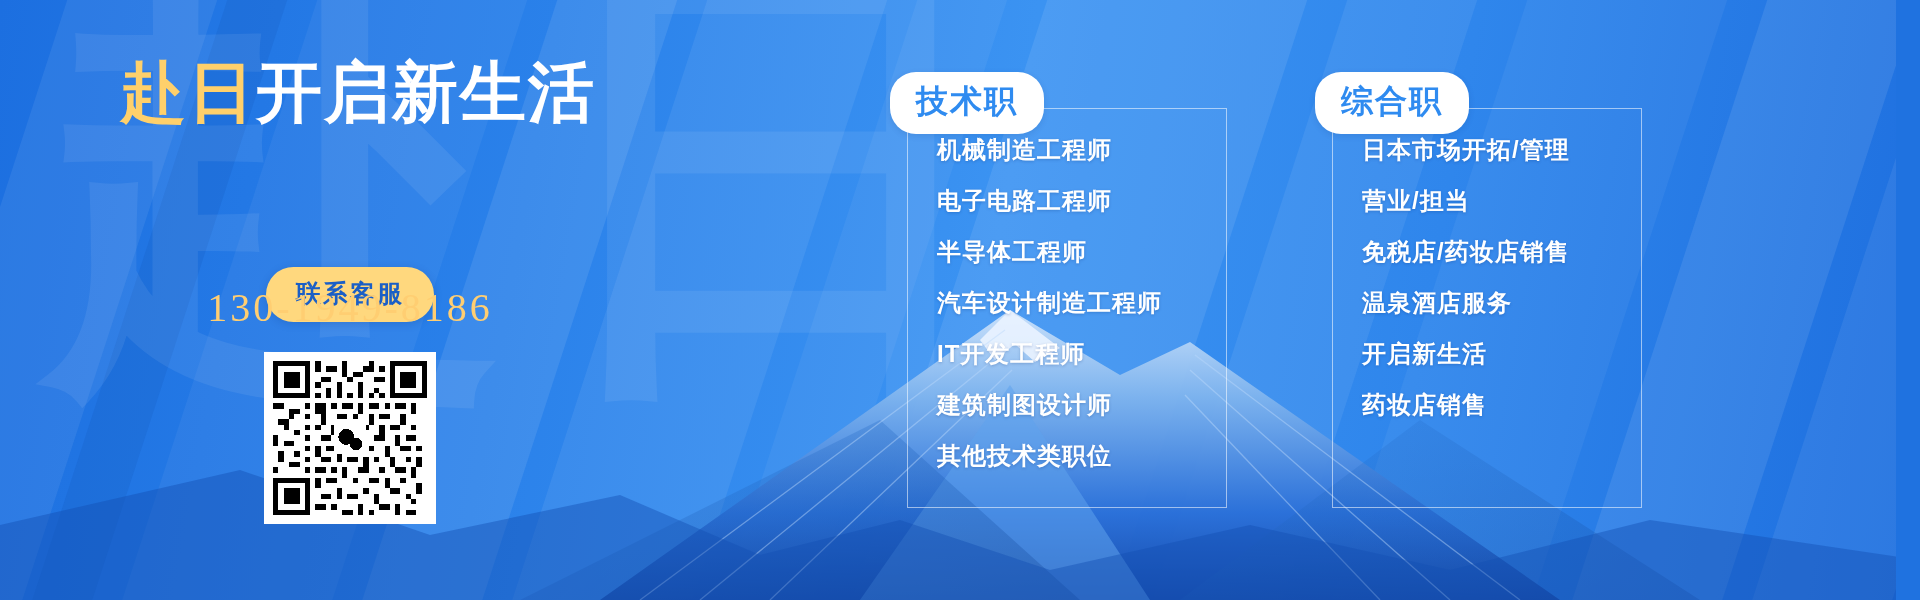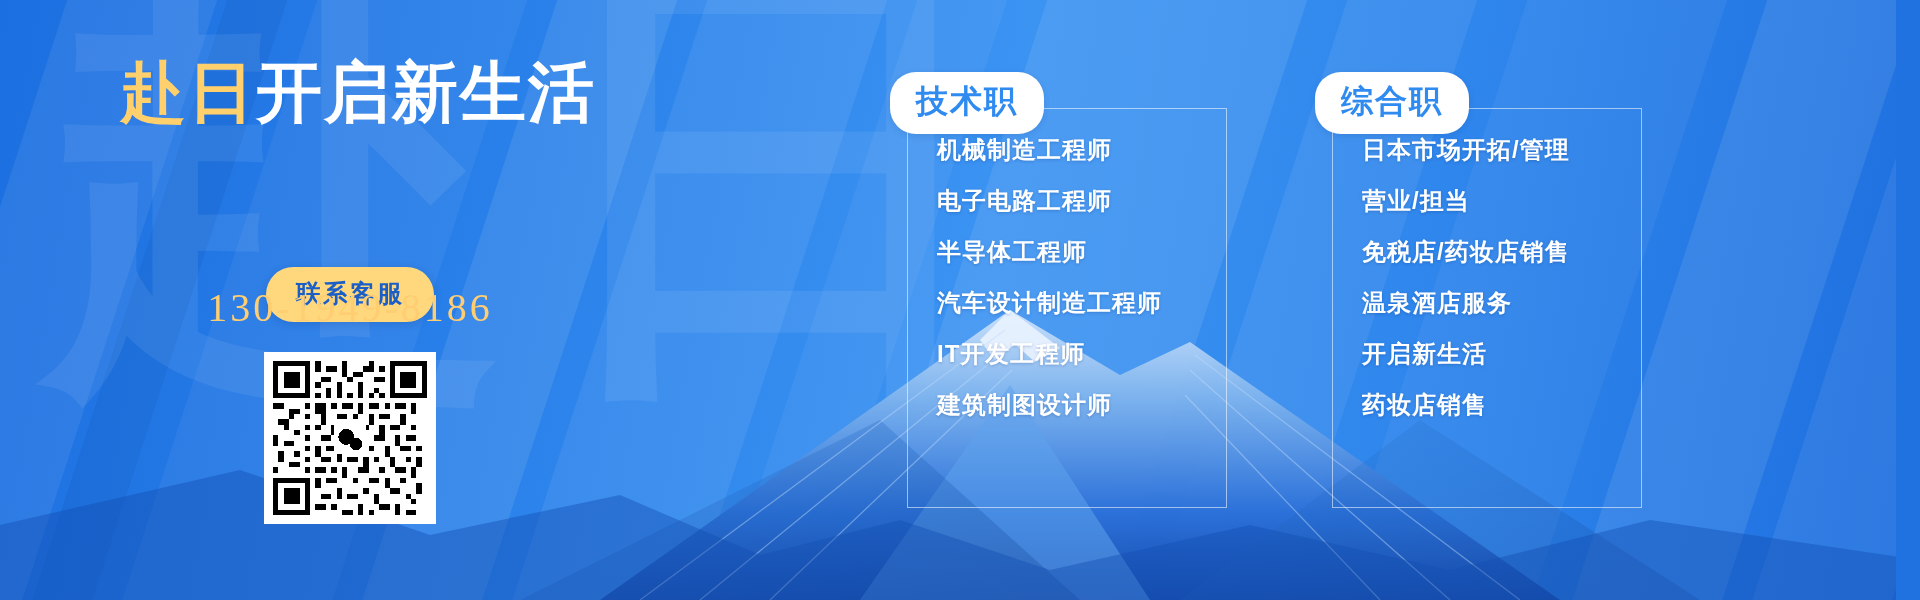--- a/index.html
+++ b/index.html
@@ -295,20 +295,21 @@
   <div class="col col-tech">
     <div class="frame"></div>
     <div class="badge">技术职</div>
     <ul class="joblist">
       <li>机械制造工程师</li>
       <li>电子电路工程师</li>
       <li>半导体工程师</li>
       <li>汽车设计制造工程师</li>
       <li>IT开发工程师</li>
       <li>建筑制图设计师</li>
+      <li>其他技术类职位</li>
     </ul>
   </div>
 
   <div class="col col-gen">
     <div class="frame"></div>
     <div class="badge">综合职</div>
     <ul class="joblist">
       <li>日本市场开拓/管理</li>
       <li>营业/担当</li>
       <li>免税店/药妆店销售</li>

